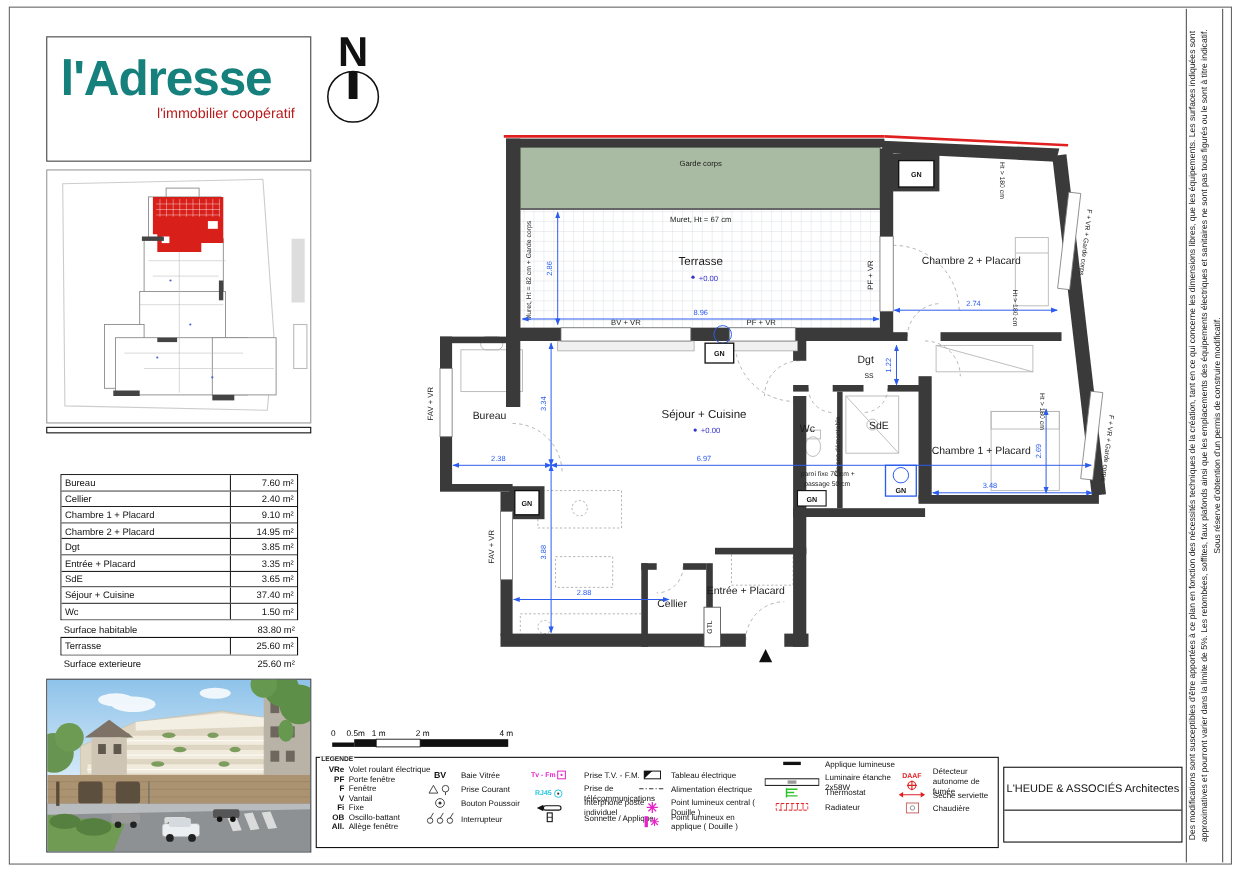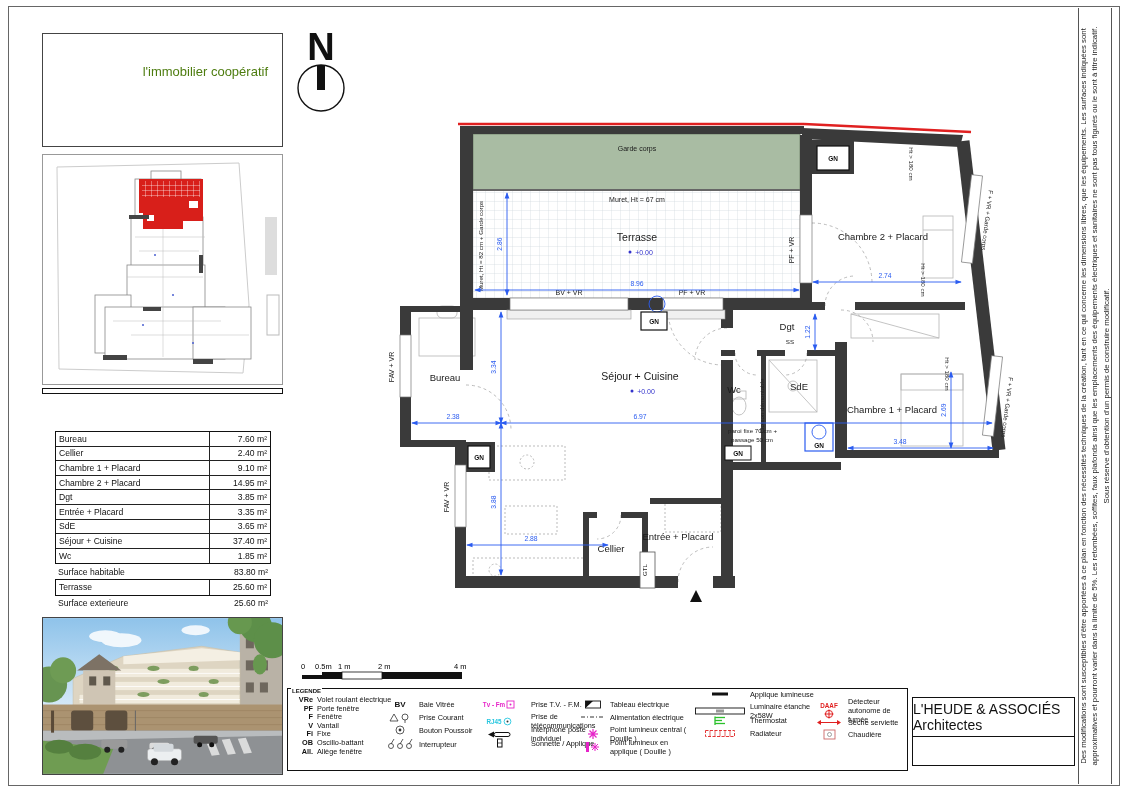--- a/index.html
+++ b/index.html
@@ -2,21 +2,21 @@
 <html><head>
 <meta charset="utf-8">
 <style>
   *{margin:0;padding:0;box-sizing:border-box}
   html,body{width:1132px;height:792px;background:#fff;font-family:"Liberation Sans",sans-serif;color:#111;overflow:hidden}
   .abs{position:absolute}
   .frame{position:absolute;left:8px;top:6px;width:1112px;height:780px;border:1.5px solid #666}
   
   .logo-box{left:42px;top:33px;width:241px;height:114px;border:1.5px solid #444;background:#fff;padding:14px 10px 0 12px}
   .logo-main{font-size:45px;font-weight:bold;color:#15807c;letter-spacing:-1px;line-height:1.0}
-  .logo-tag{font-size:13px;color:#4d7c0f;text-align:right;margin-top:16px;padding-right:4px}
+  .logo-tag{font-size:13px;color:#b91c1c;text-align:right;margin-top:2px;padding-right:4px}
   .siteplan-box{left:42px;top:154px;width:241px;height:231px;border:1px solid #999;background:#fff}
   .photo-box{left:42px;top:617px;width:241px;height:158px;border:1px solid #444;background:#cfe2f0}
   
   .unitwrap{left:42px;top:388px;width:241px;border:1.5px solid #111;padding:2px;background:#fff}
   table.unit{width:100%;border-collapse:collapse;font-size:9px}
   table.unit td{border:1px solid #111;height:17px;text-align:center}
   
   .areas{left:55px;top:431px;width:216px;font-size:8.6px}
   .ablock{border:1.5px solid #111}
   .ar{display:flex;height:14.6px;align-items:center;border-bottom:1px solid #222;background:#fff}
@@ -50,34 +50,35 @@
   .lcol{position:absolute;display:grid;row-gap:3px;align-items:center}
   .lrow{display:grid;grid-template-columns:var(--symw) auto;align-items:center;column-gap:4px;height:10px}
   .lsym{display:flex;justify-content:center;align-items:center}
   .c1row{display:grid;grid-template-columns:20px auto;column-gap:4px;height:8.6px;align-items:center}
   .c1abbr{font-weight:bold;text-align:right}
   .mag{color:#e623c8;font-size:6.3px;font-weight:bold}
   .cya{color:#27c7e0;font-size:6.3px;font-weight:bold}
   .red{color:#e02020;font-size:6.3px;font-weight:bold}
   
   .titleblock{left:912px;top:697px;width:163px;height:69px;border:1.5px solid #111;background:#fff}
-  .tb-arch{height:39px;border-bottom:1.5px solid #111;display:flex;align-items:center;justify-content:center;font-size:14px}
+  .tb-arch{height:39px;border-bottom:1.5px solid #111;display:flex;align-items:center;justify-content:center;font-size:10px}
   .tb-row{display:flex;height:28px}
   .tb-ind{width:79px;border-right:1.5px solid #111;display:flex;align-items:center;justify-content:center;font-size:9.5px}
   .tb-date{flex:1;display:flex;align-items:center;justify-content:center;font-size:9.5px}
   
   .strip{left:1078px;top:8px;width:34px;height:776px;border-left:1px solid #555;border-right:1px solid #555}
   .disclaimer{left:723px;top:379px;width:744px;height:34px;transform:rotate(-90deg);font-size:7.8px;line-height:1.45;text-align:center;color:#222}
 </style>
 </head>
 <body>
 
 <div class="frame"></div>
 
 <div class="abs logo-box">
+  <div class="logo-main">l'Adresse</div>
   <div class="logo-tag">l'immobilier coopératif</div>
 </div>
 
 <div class="abs siteplan-box">
   <svg width="239" height="229" viewBox="0 0 239 229">
     <defs>
       <pattern id="redgrid" width="6" height="5" patternUnits="userSpaceOnUse">
         <path d="M6 0H0V5" fill="none" stroke="#fff" stroke-width="0.7"></path>
       </pattern>
     </defs>
@@ -152,21 +153,21 @@
     <div class="ar">
         <span class="al">SdE</span>
         <span class="av">3.65 m²</span>
       </div>
     <div class="ar">
         <span class="al">Séjour + Cuisine</span>
         <span class="av">37.40 m²</span>
       </div>
     <div class="ar">
         <span class="al">Wc</span>
-        <span class="av">1.85 m²</span>
+        <span class="av">1.50 m²</span>
       </div>
   </div>
   <div class="ar plain">
       <span class="al">Surface habitable</span>
       <span class="av">83.80 m²</span>
     </div>
   <div class="ablock">
     <div class="ar">
         <span class="al">Terrasse</span>
         <span class="av">25.60 m²</span>

